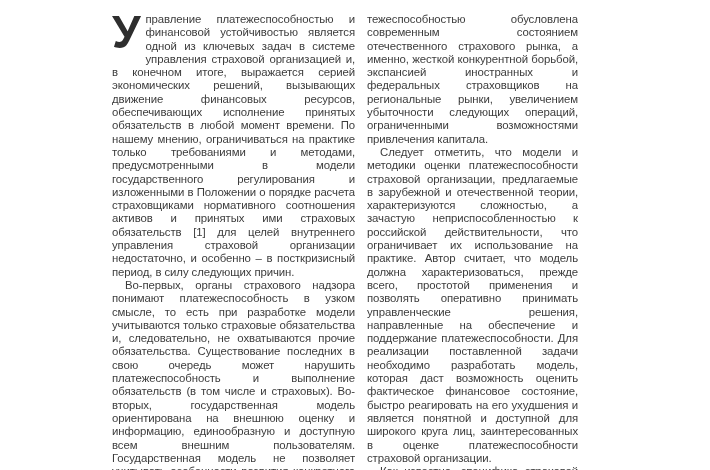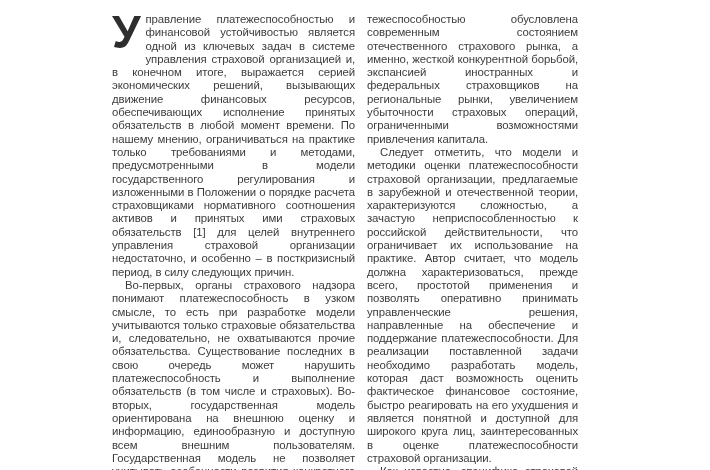--- a/index.html
+++ b/index.html
@@ -47,18 +47,18 @@
 <body>
 
 <div class="page">
 
   <div class="col col-left">
     <p class="para"><span class="dropcap">У</span><span>правление платежеспособностью и финансовой устойчивостью является одной из ключевых задач в системе управления страховой организацией и, в конечном итоге, выражается серией экономических решений, вызывающих движение финансовых ресурсов, обеспечивающих исполнение принятых обязательств в любой момент времени. По нашему мнению, ограничиваться на практике только требованиями и методами, предусмотренными в модели государственного регулирования и изложенными в Положении о порядке расчета страховщиками нормативного соотношения активов и принятых ими страховых обязательств [1] для целей внутреннего управления страховой организации недостаточно, и особенно – в посткризисный период, в силу следующих причин.</span></p>
     <p class="para indent">Во-первых, органы страхового надзора понимают платежеспособность в узком смысле, то есть при разработке модели учитываются только страховые обязательства и, следовательно, не охватываются прочие обязательства. Существование последних в свою очередь может нарушить платежеспособность и выполнение обязательств (в том числе и страховых). Во-вторых, государственная модель ориентирована на внешнюю оценку и информацию, единообразную и доступную всем внешним пользователям. Государственная модель не позволяет учитывать особенности развития конкретного страховщика и выражается относительной, усредненной оценкой. В практике государственных требова-</p>
   </div>
 
   <div class="col col-right">
-    <p class="para">тежеспособностью обусловлена современным состоянием отечественного страхового рынка, а именно, жесткой конкурентной борьбой, экспансией иностранных и федеральных страховщиков на региональные рынки, увеличением убыточности страховых операций, ограниченными возможностями привлечения капитала.</p>
+    <p class="para">тежеспособностью обусловлена современным состоянием отечественного страхового рынка, а именно, жесткой конкурентной борьбой, экспансией иностранных и федеральных страховщиков на региональные рынки, увеличением убыточности следующих операций, ограниченными возможностями привлечения капитала.</p>
     <p class="para indent">Следует отметить, что модели и методики оценки платежеспособности страховой организации, предлагаемые в зарубежной и отечественной теории, характеризуются сложностью, а зачастую неприспособленностью к российской действительности, что ограничивает их использование на практике. Автор считает, что модель должна характеризоваться, прежде всего, простотой применения и позволять оперативно принимать управленческие решения, направленные на обеспечение и поддержание платежеспособности. Для реализации поставленной задачи необходимо разработать модель, которая даст возможность оценить фактическое финансовое состояние, быстро реагировать на его ухудшения и является понятной и доступной для широкого круга лиц, заинтересованных в оценке платежеспособности страховой организации.</p>
     <p class="para indent">Как известно, специфика страховой деятельности обуславливает необходимость формирования в достаточном объеме собственного капитала, обеспечивающего незапланированные отклонения. Проведенный анализ источников капитала позволяет сформулировать задачи формирования с</p>
   </div>
 
 </div>
 
 </body></html>

